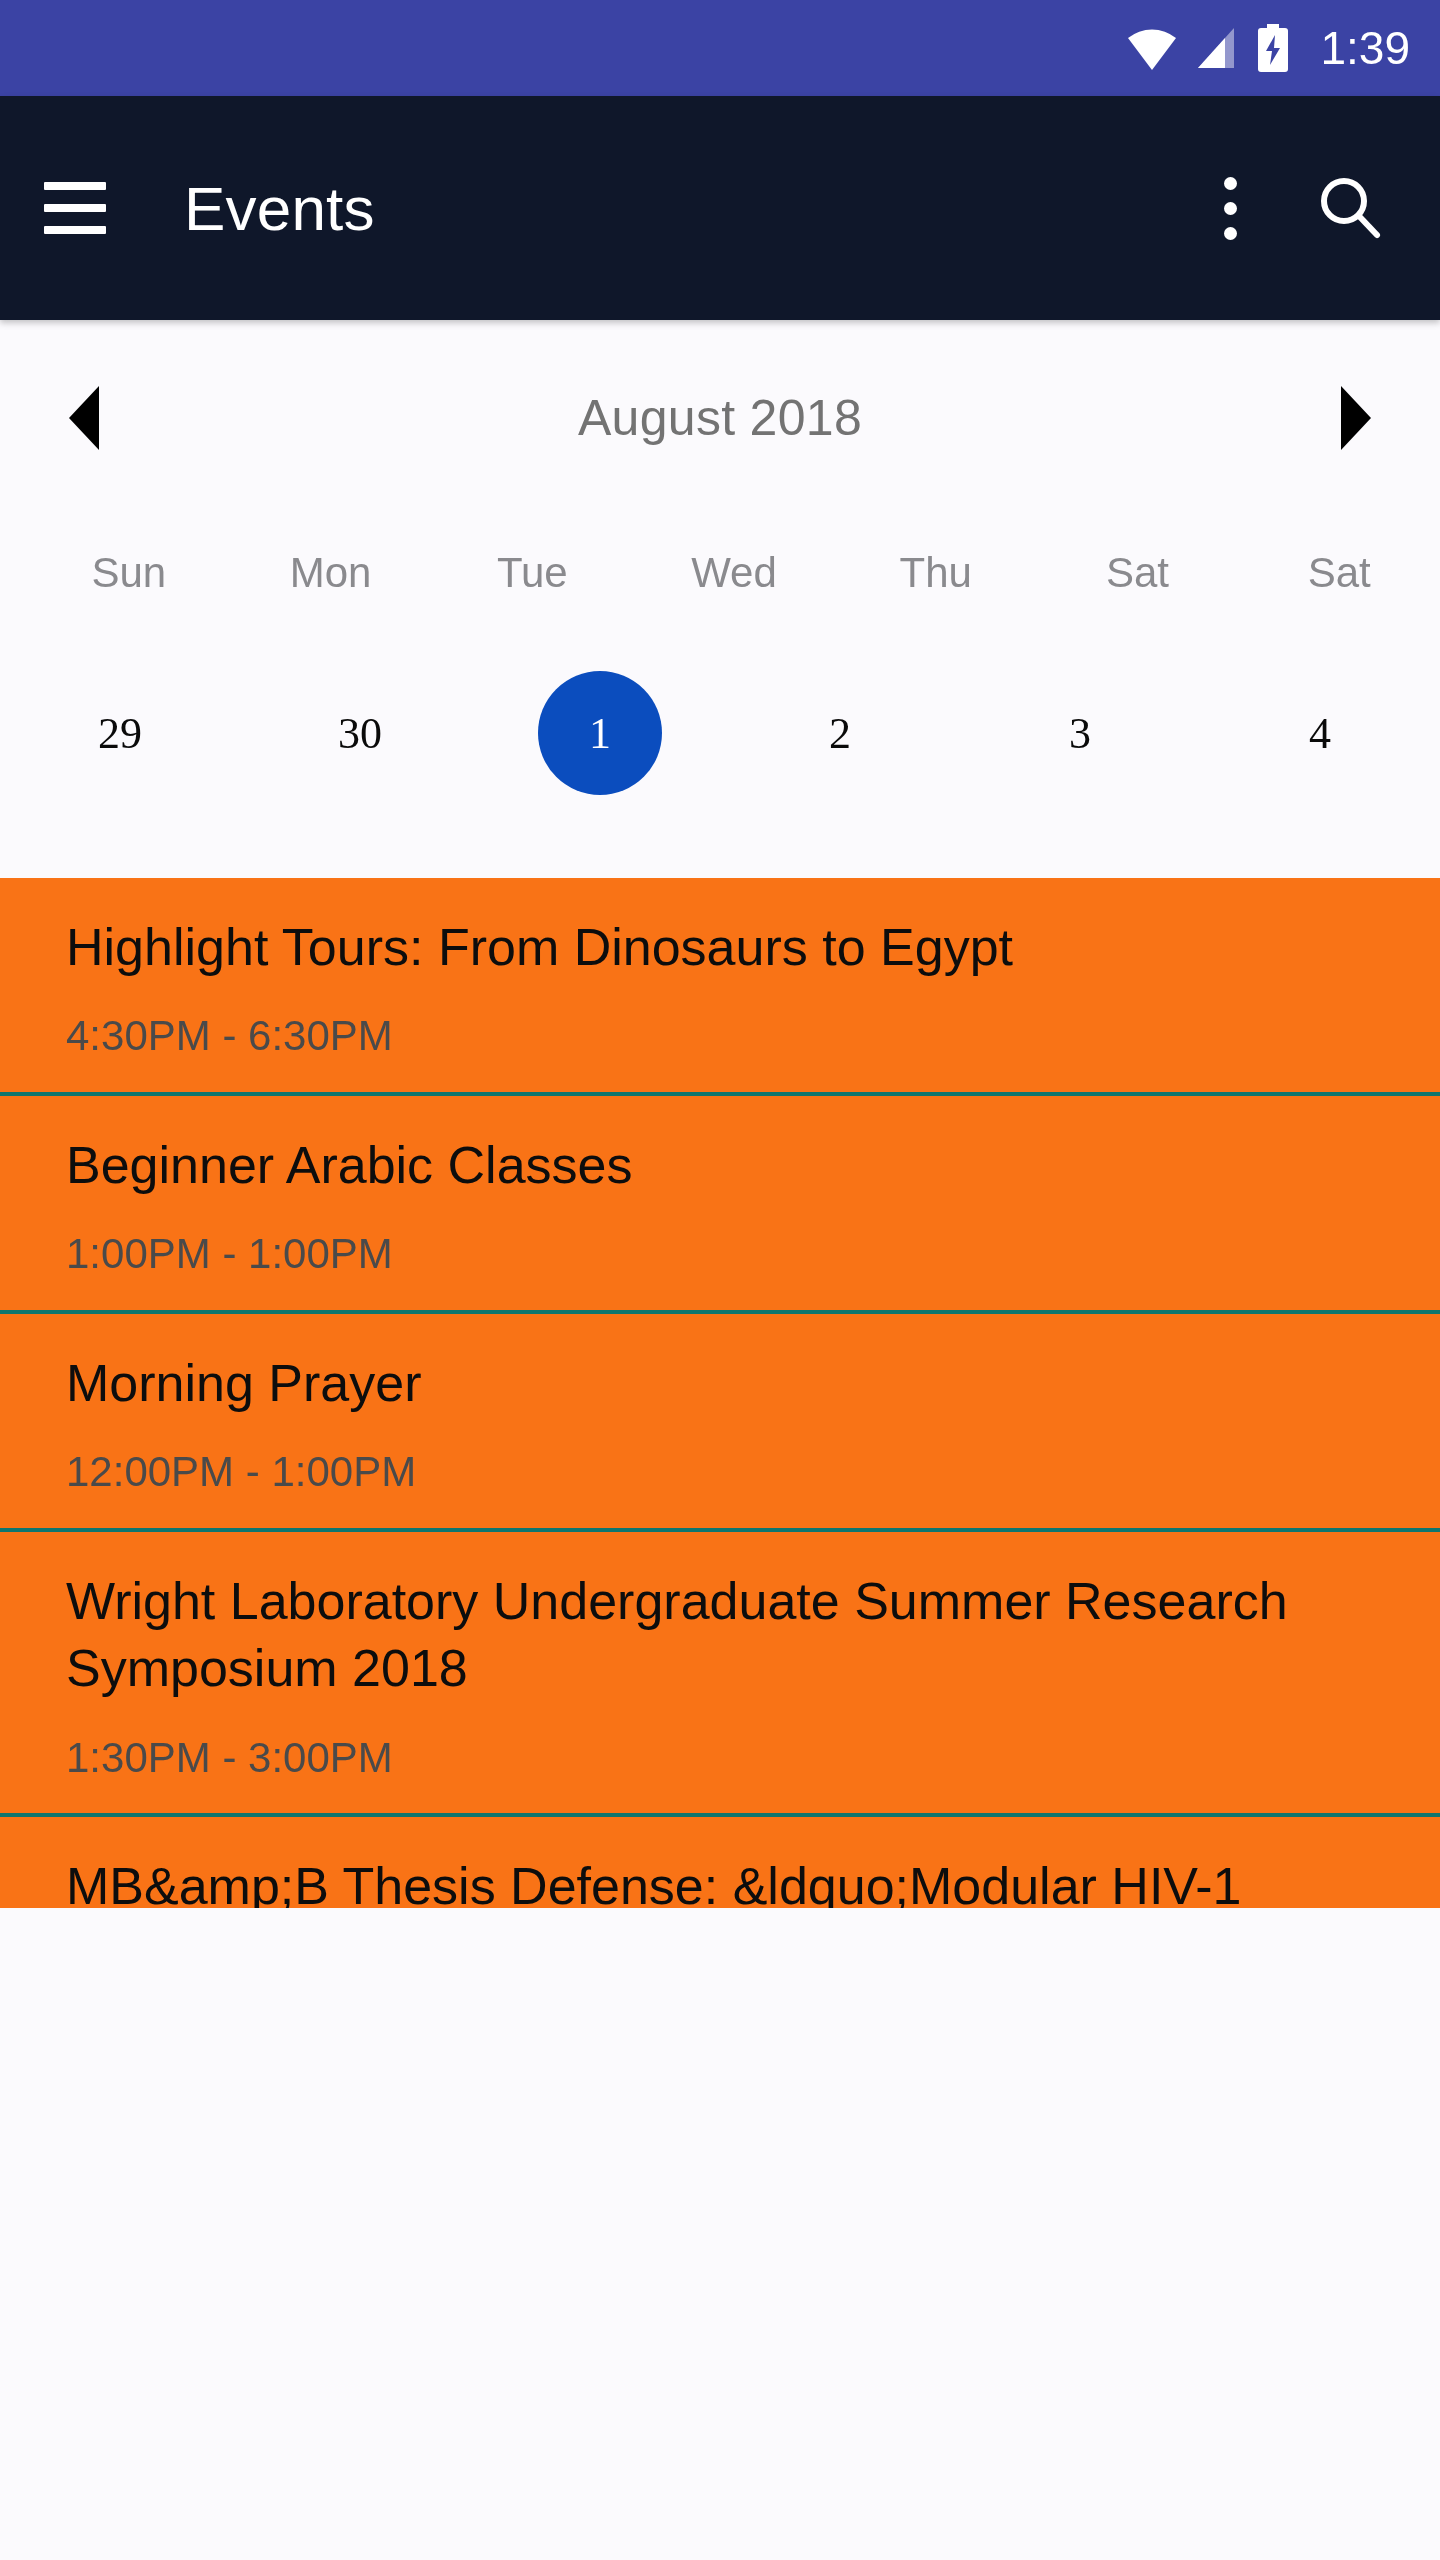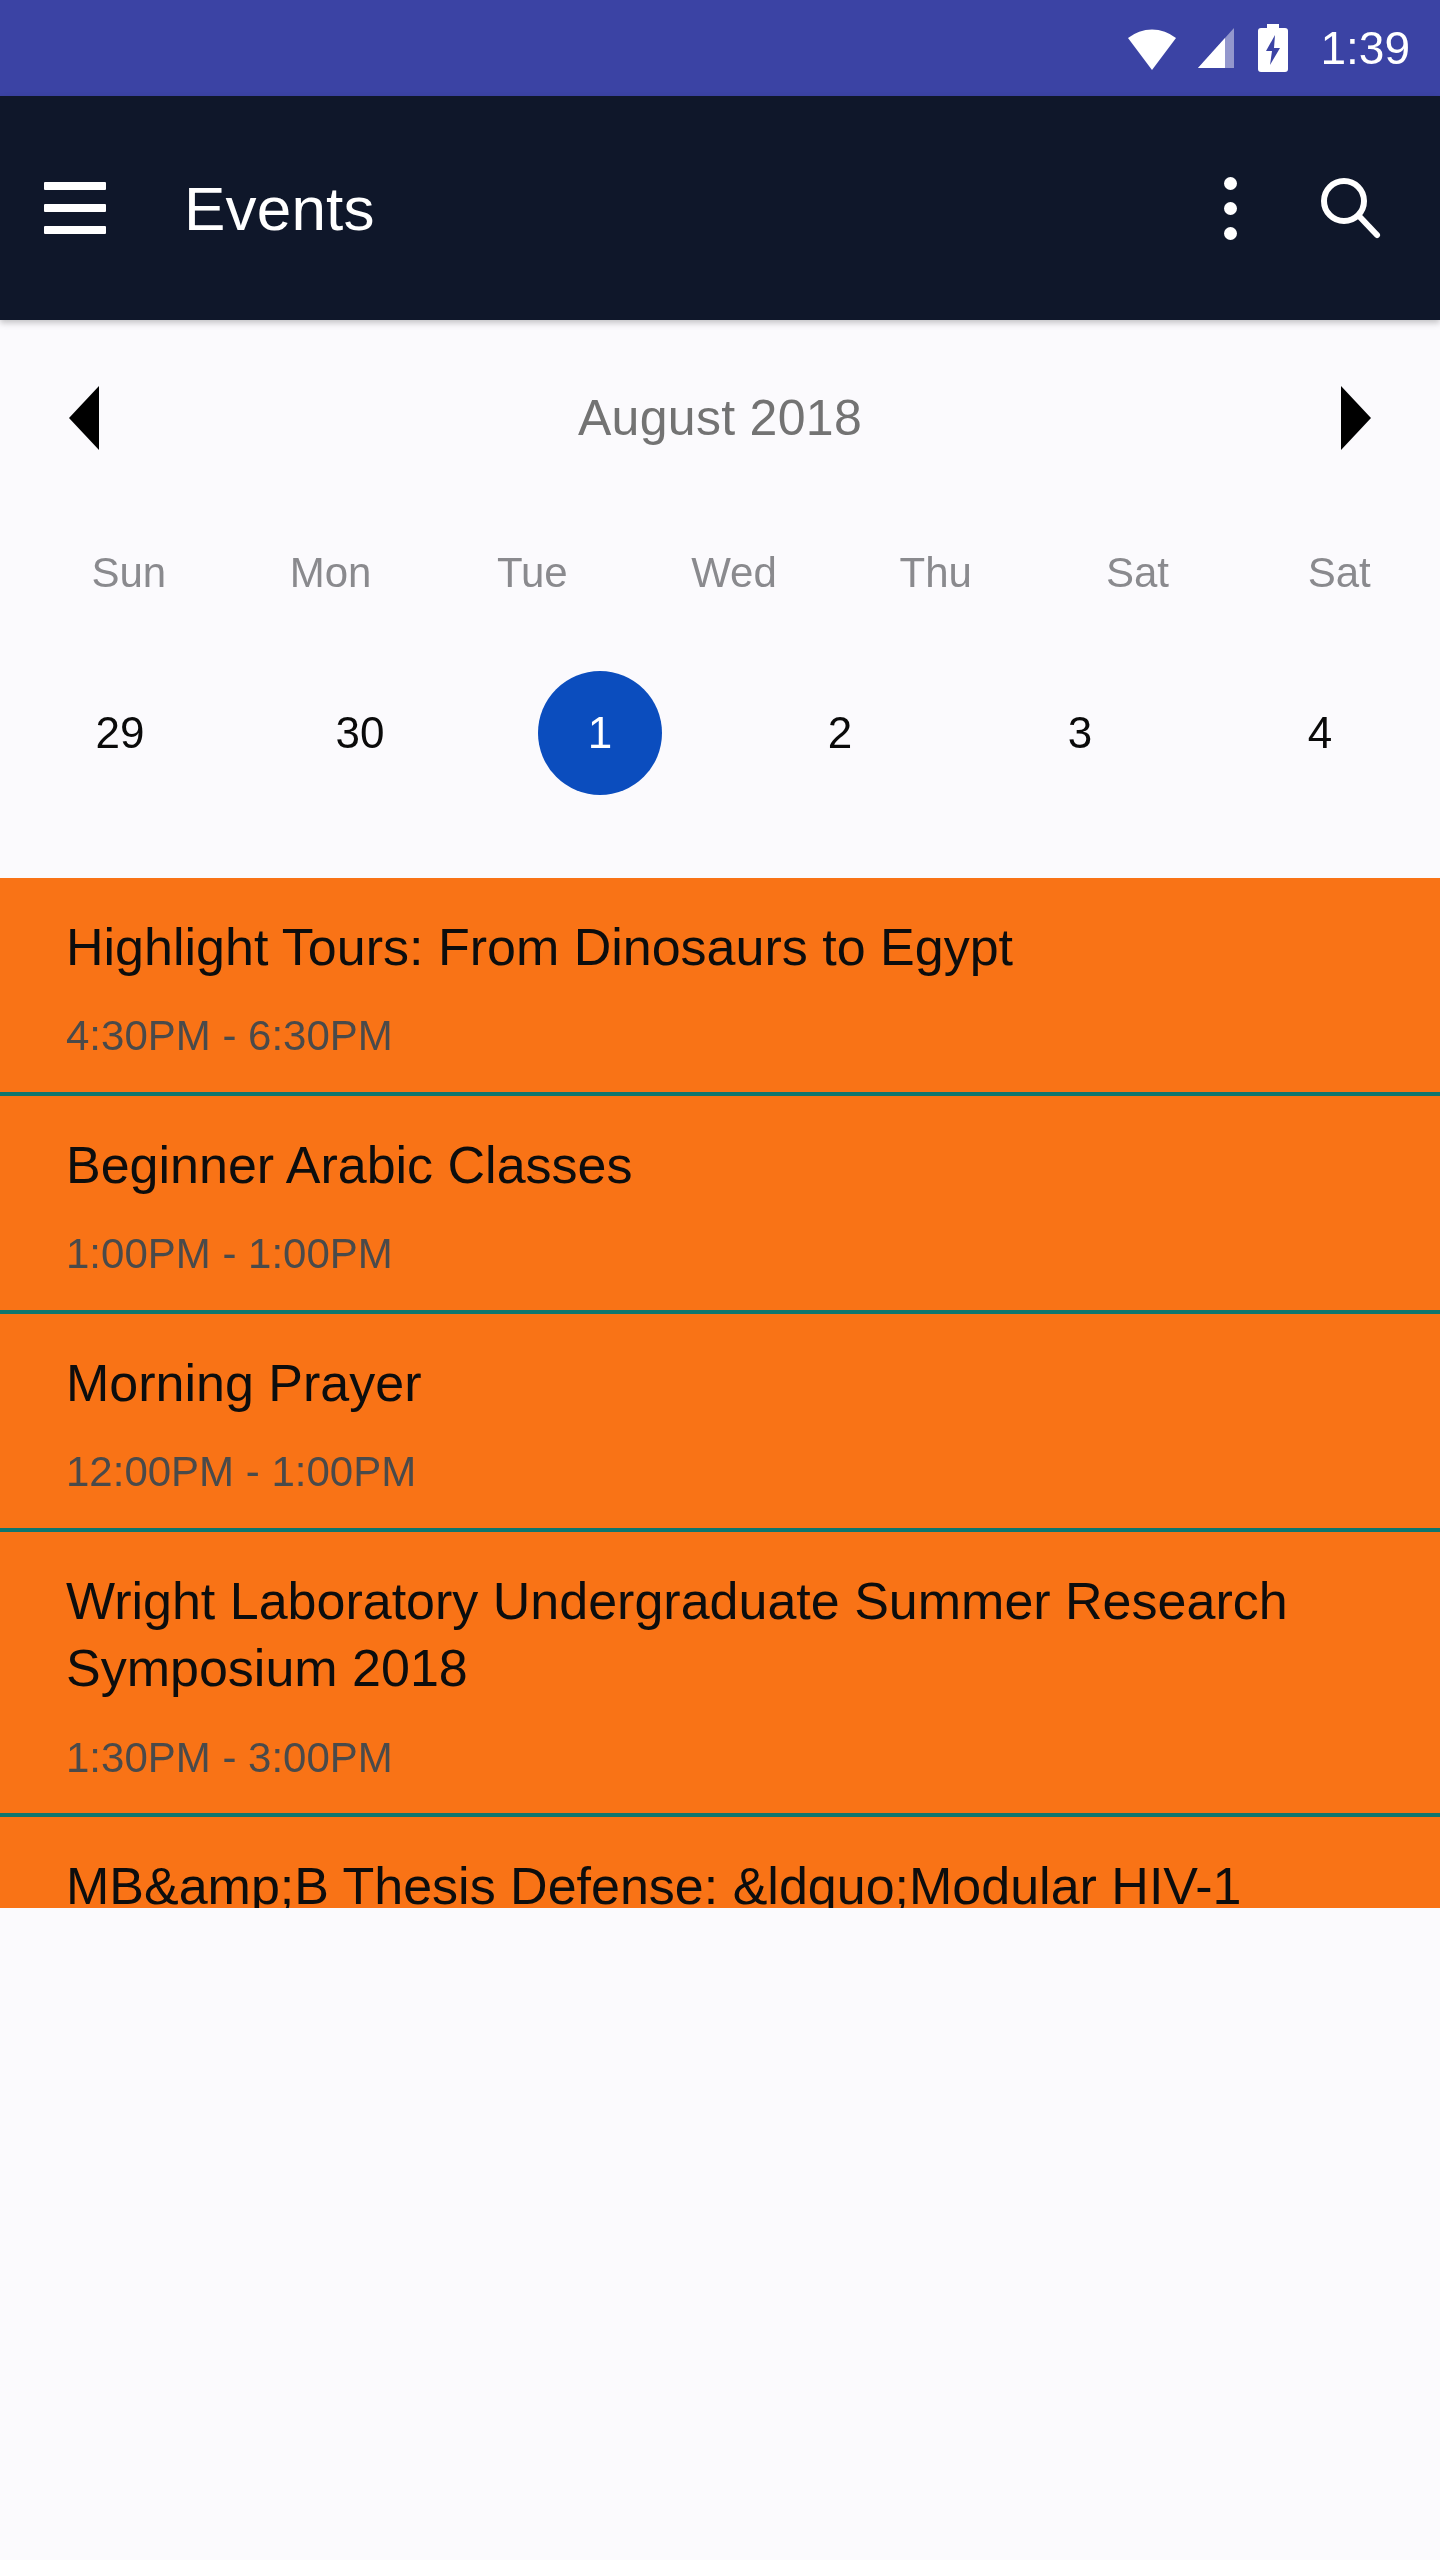--- a/index.html
+++ b/index.html
@@ -132,20 +132,21 @@
   }
   .date-pill {
     width: 124px; height: 124px;
     border-radius: 50%;
     display: flex;
     align-items: center;
     justify-content: center;
     font-size: 44px;
     color: #0A0A0A;
     font-weight: 400;
+    font-family: Liberation Serif, serif;
   }
   .date-pill.selected {
     background: #0B4DBE;
     color: #FFFFFF;
   }
   .calendar-gap { height: 62px; background: #FBFAFD; }
 
   
   .event-list { flex: 1 1 auto; background: #f97316; overflow: hidden; }
   .event-item {

